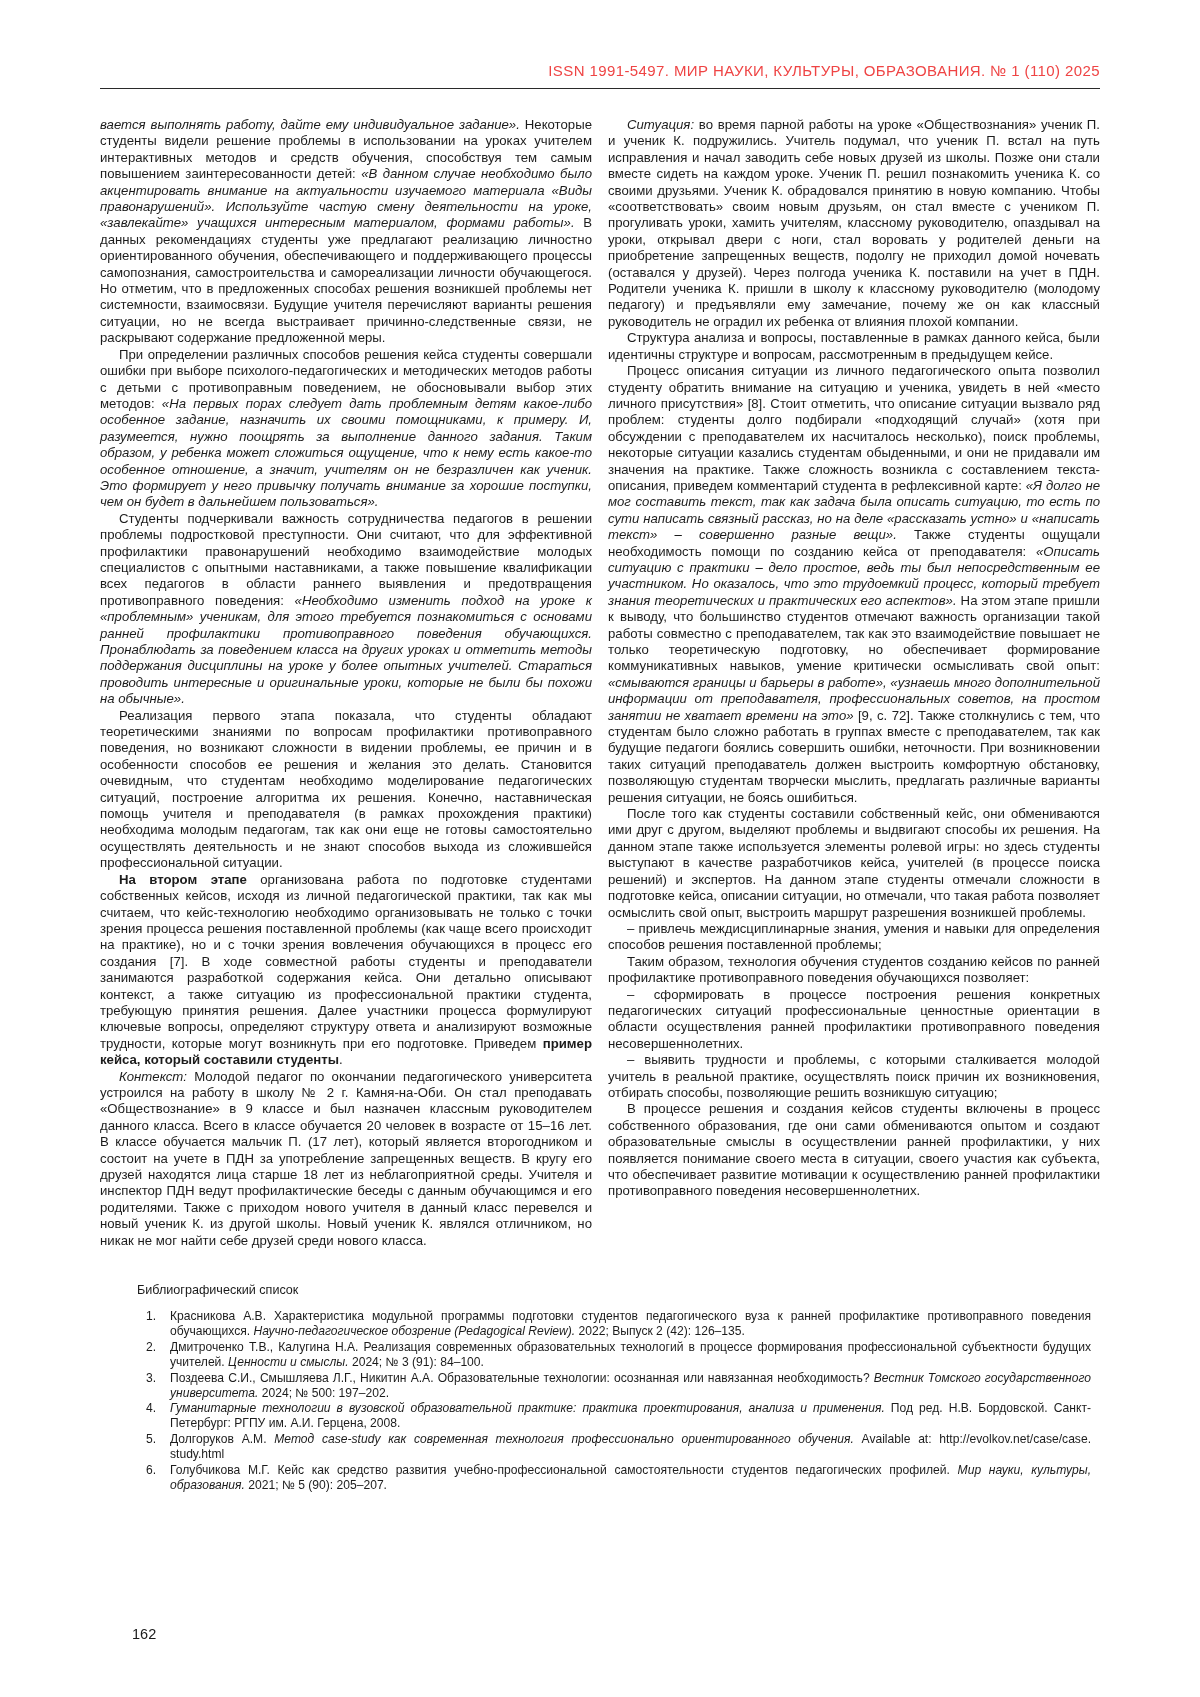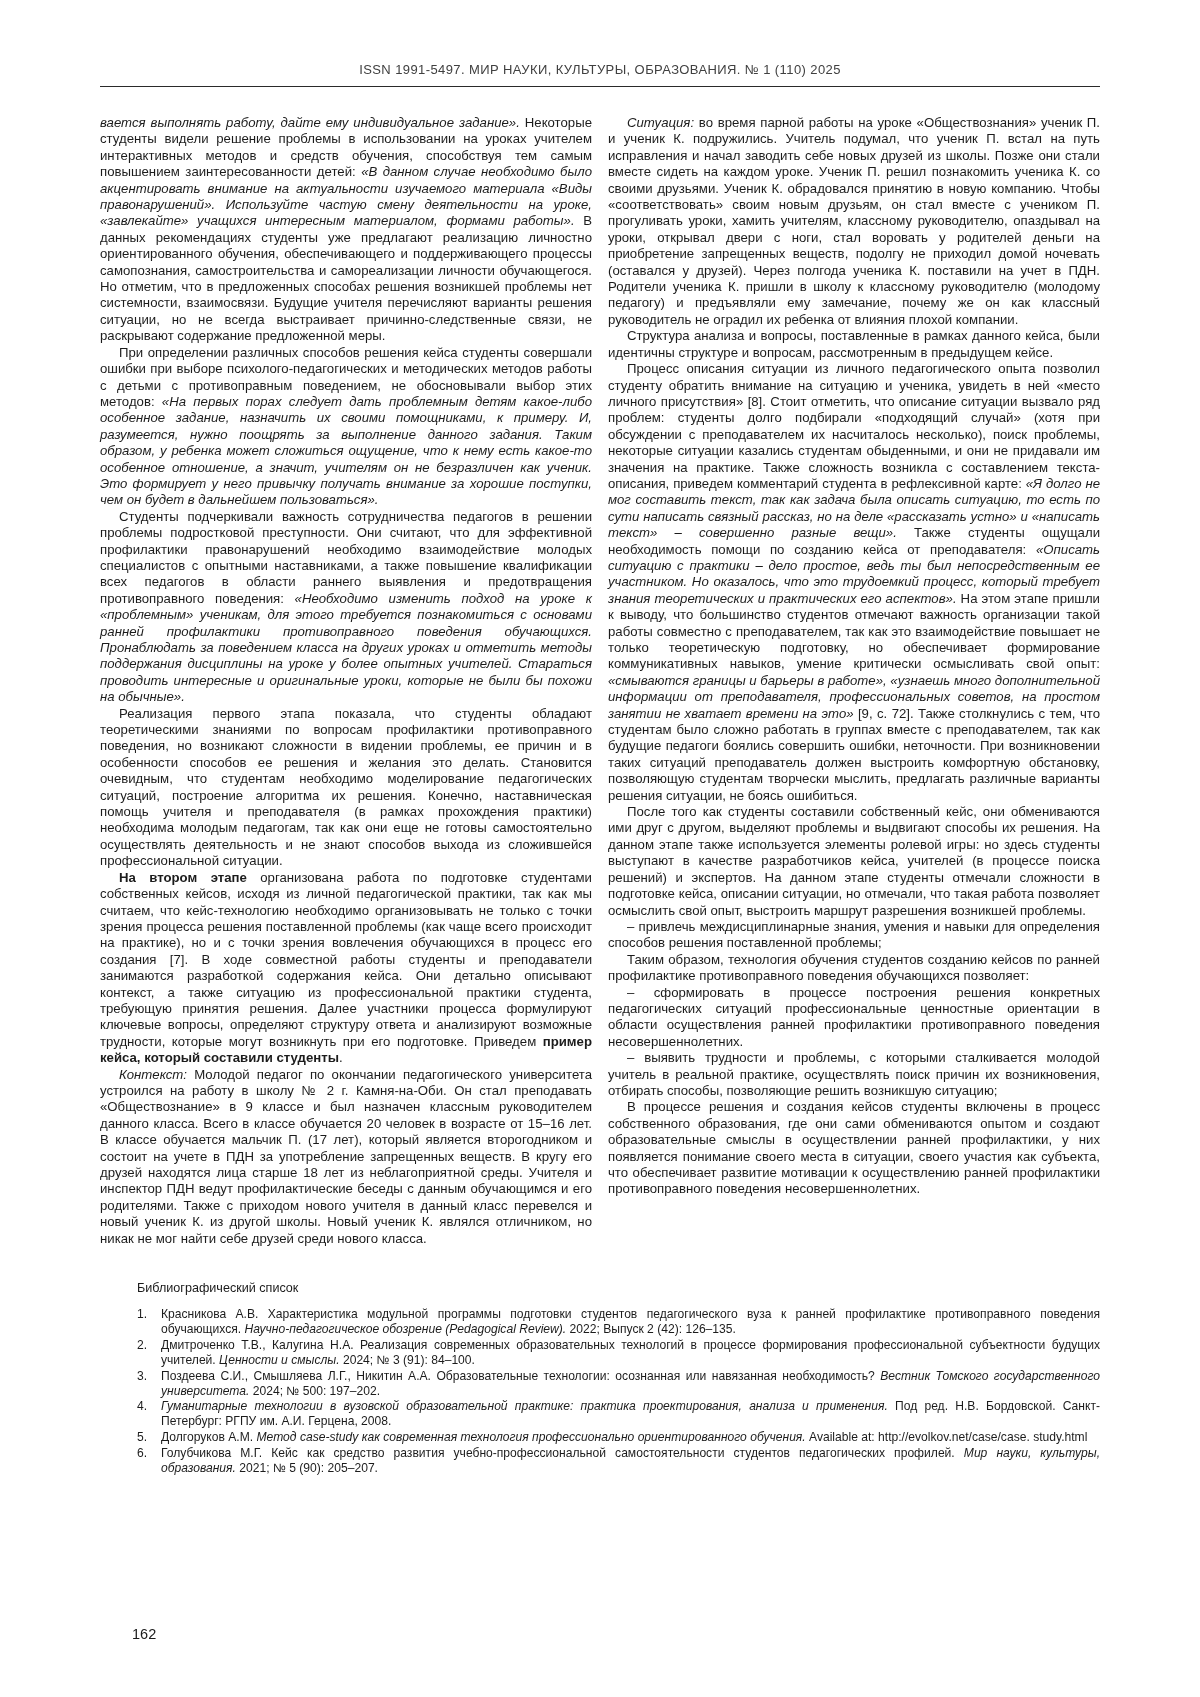--- a/index.html
+++ b/index.html
@@ -7,24 +7,24 @@
     width: 1200px; height: 1697px;
     background: #ffffff;
     color: #1c1c1c;
     font-family: "Liberation Sans", sans-serif;
     position: relative;
     overflow: hidden;
   }
   .content { padding: 62px 100px 0 100px; }
 
   .journal-header {
-    text-align: center;
-    font-size: 13px;
+    text-align: right;
+    font-size: 15px;
     letter-spacing: 0.4px;
-    color: #404040;
+    color: #ef4444;
   }
   .header-rule {
     border: 0;
     border-top: 1.4px solid #2a2a2a;
     margin: 9px 0 0 0;
   }
 
   .columns {
     margin-top: 28px;
     display: flex;
@@ -42,21 +42,21 @@
   .it { font-style: italic; }
   .bd { font-weight: bold; }
 
   .bibliography { margin-top: 34px; }
   .bib-title {
     font-size: 12.6px;
     margin: 16px 0 12px 37px;
     color: #1a1a1a;
   }
   .bib-list {
-    margin: 0;
+    margin: 9px;
     padding: 0 0 0 61px;
     list-style: none;
     counter-reset: bib;
   }
   .bib-list li {
     counter-increment: bib;
     position: relative;
     font-size: 12.1px;
     line-height: 14.9px;
     text-align: justify;

